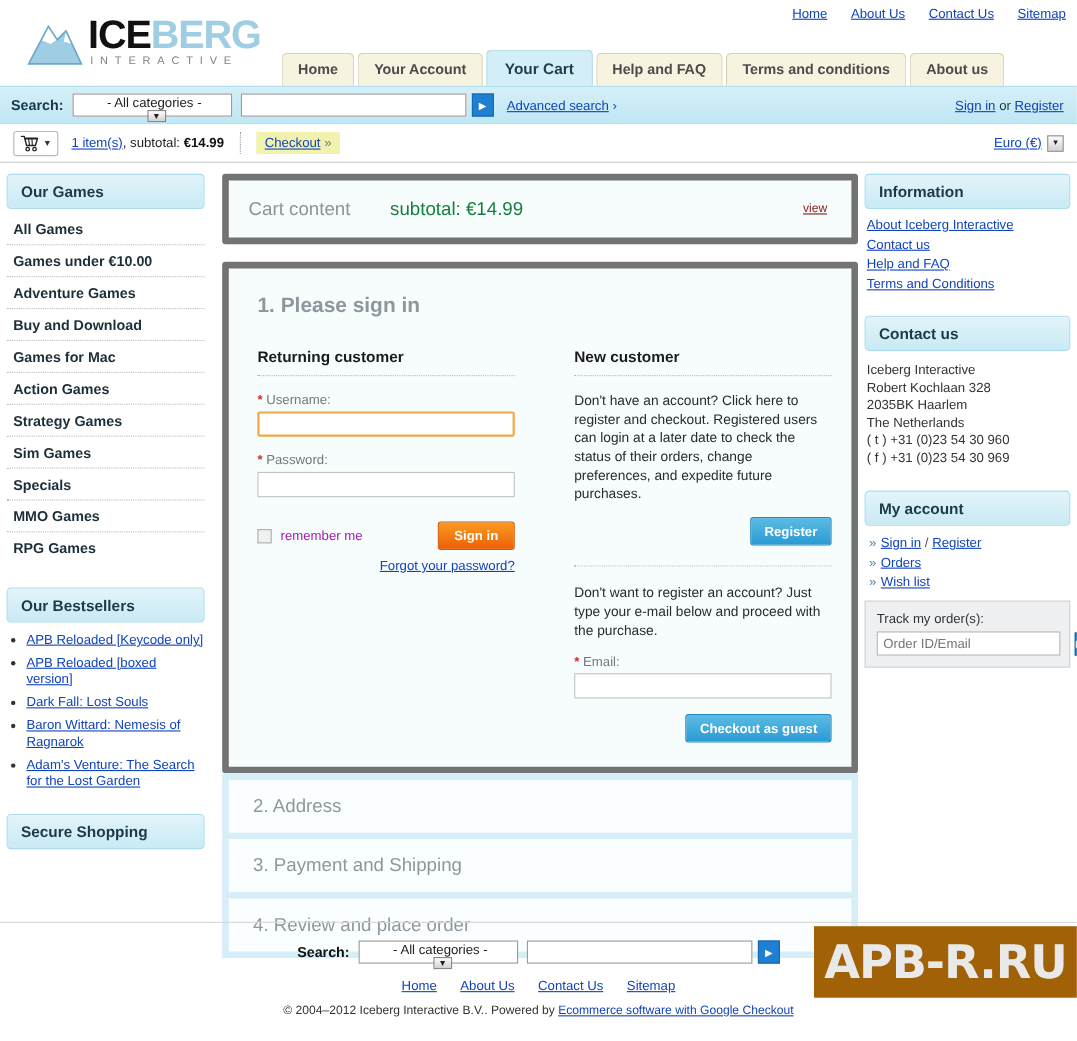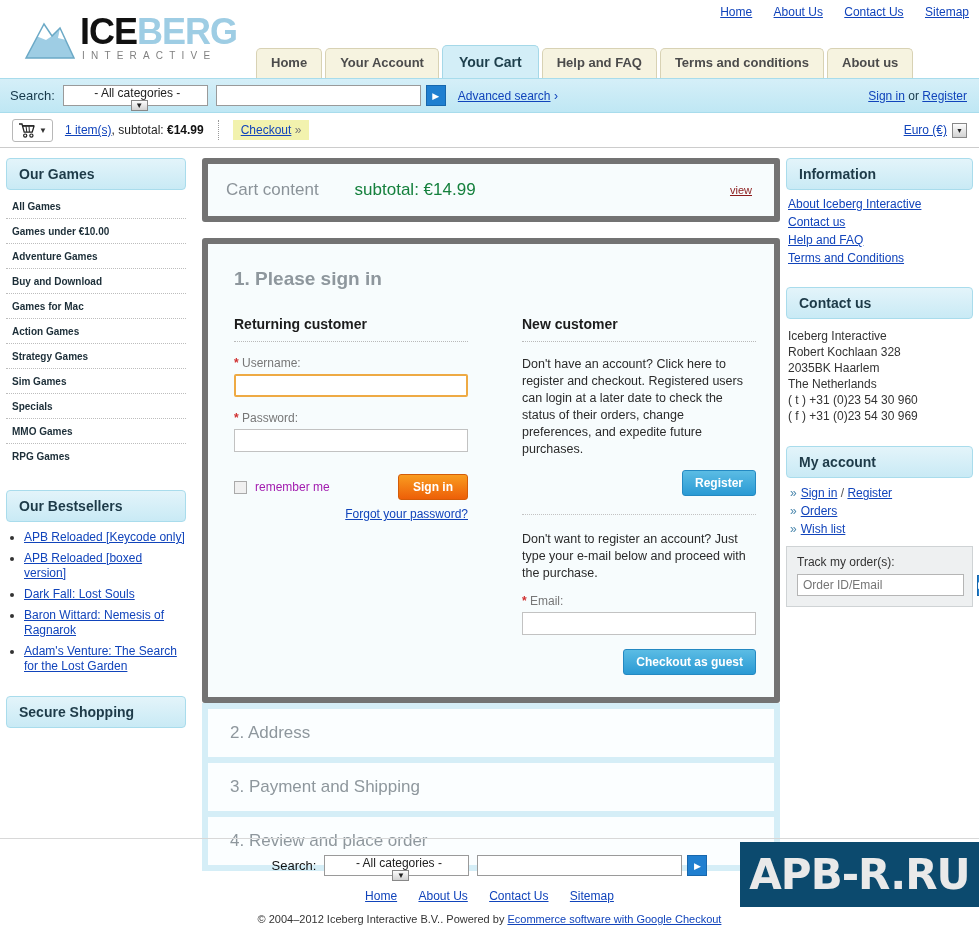--- a/index.html
+++ b/index.html
@@ -89,21 +89,21 @@
     height: 35px;
     background: linear-gradient(#d5eff8, #bfe7f4);
     border-top: 1px solid #a8dcec;
     border-bottom: 1px solid #a8dcec;
     display: flex;
     align-items: center;
     padding: 0 10px;
     position: relative;
   }
   .searchbar-label {
-    font-weight: normal;
+    font-weight: bold;
     font-size: 13px;
     color: #16384a;
     margin-right: 8px;
   }
   .sel {
     background: #fff;
     border: 1px solid #9a9a9a;
     height: 21px;
     display: flex;
     align-items: center;
@@ -216,21 +216,21 @@
     padding: 7px 12px;
     margin-bottom: 4px;
   }
   .blk { margin-bottom: 22px; }
 
   
   .navlist { list-style: none; margin: 0; padding: 0; }
   .navlist li {
     border-bottom: 1px dotted #bdbdbd;
     padding: 7px 6px 6px;
-    font-size: 10px;
+    font-size: 13px;
     font-weight: bold;
     color: #1c2e38;
     cursor: pointer;
   }
   .navlist li:last-child { border-bottom: none; }
 
   
   .bslist { margin: 0; padding: 4px 0 0 18px; }
   .bslist li { margin-bottom: 6px; line-height: 15px; }
   .bslist a { font-size: 12px; color: #1144bb; }
@@ -410,21 +410,21 @@
   .copyright {
     text-align: center;
     margin-top: 10px;
     font-size: 11px;
     color: #333;
   }
   .watermark {
     position: absolute;
     right: 0; top: 3px;
     width: 239px; height: 65px;
-    background: #0c4a6e;
+    background: #a16207;
     color: #e9e9e9;
     font-size: 42px;
     font-weight: bold;
     letter-spacing: -1px;
     display: flex;
     align-items: center;
     justify-content: center;
     font-family: "DejaVu Sans", sans-serif;
   }
 </style>

